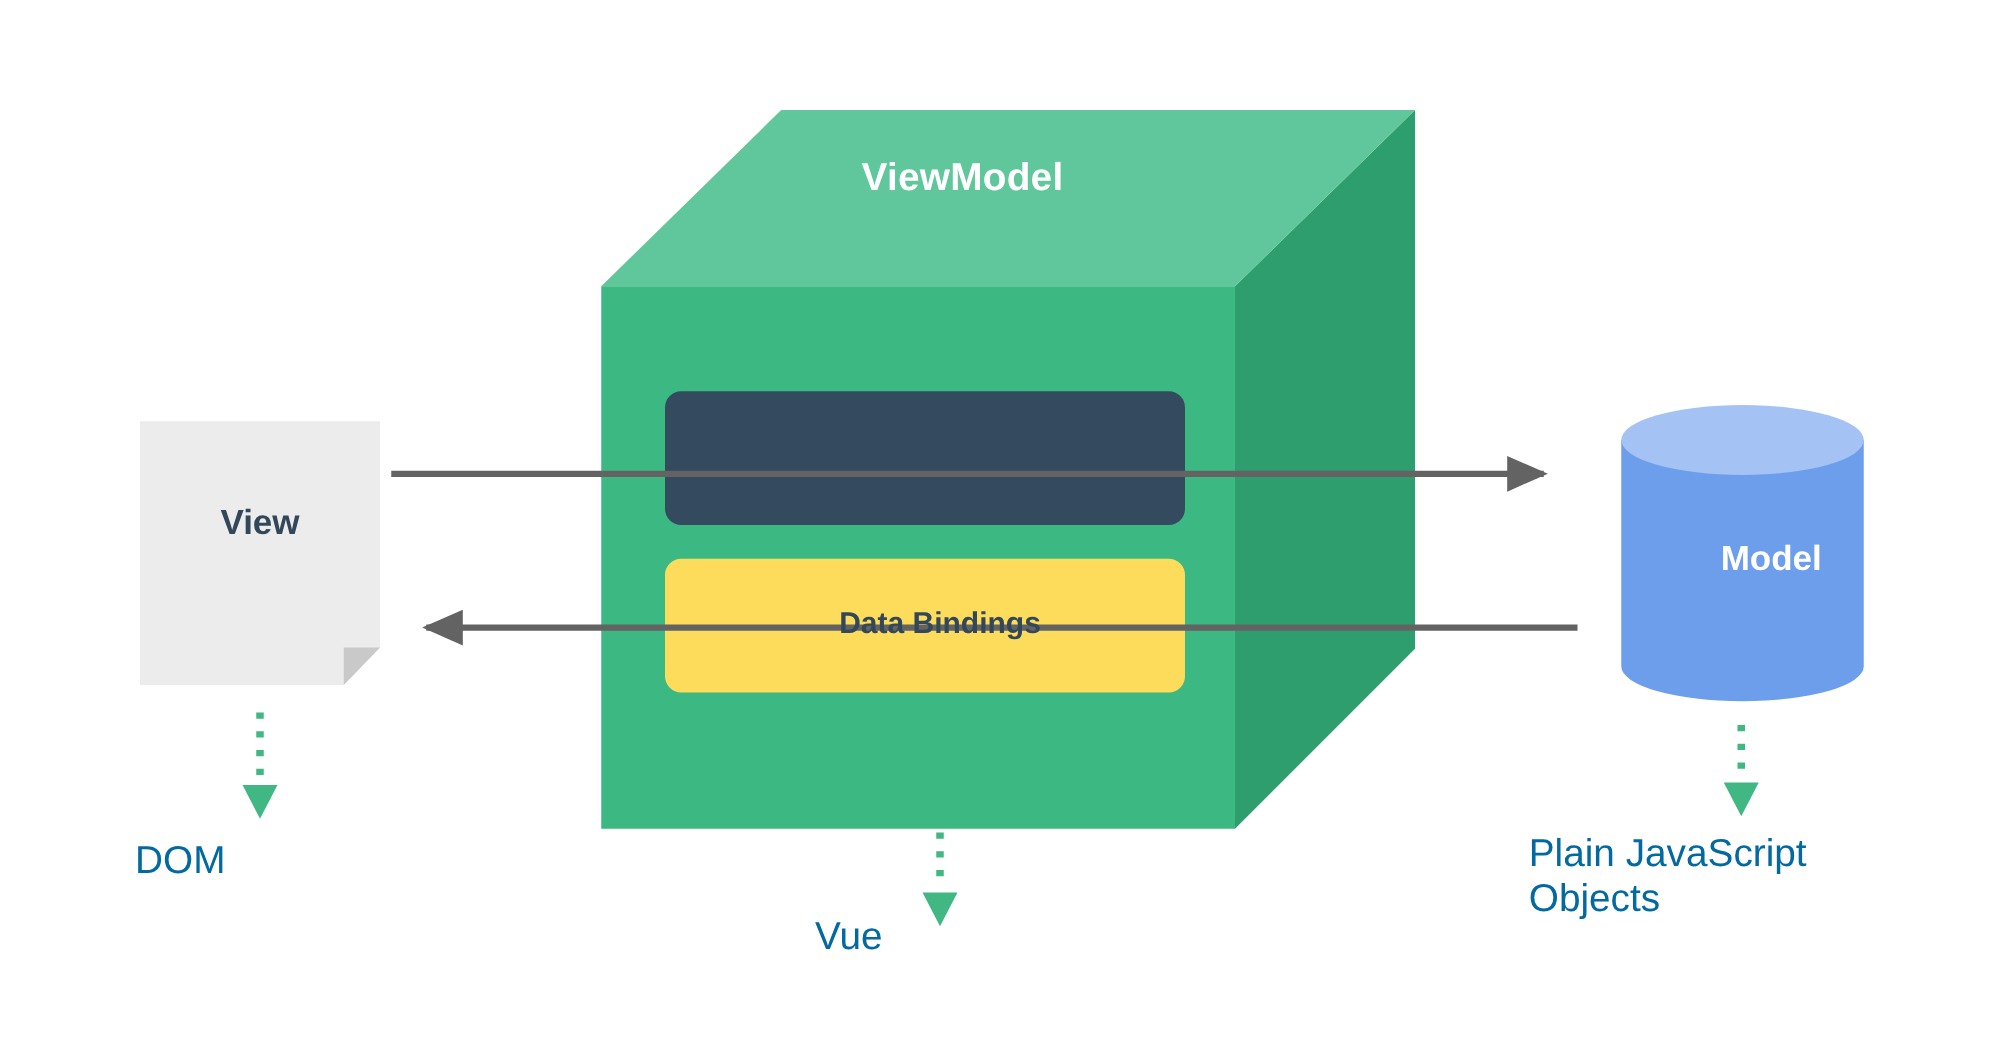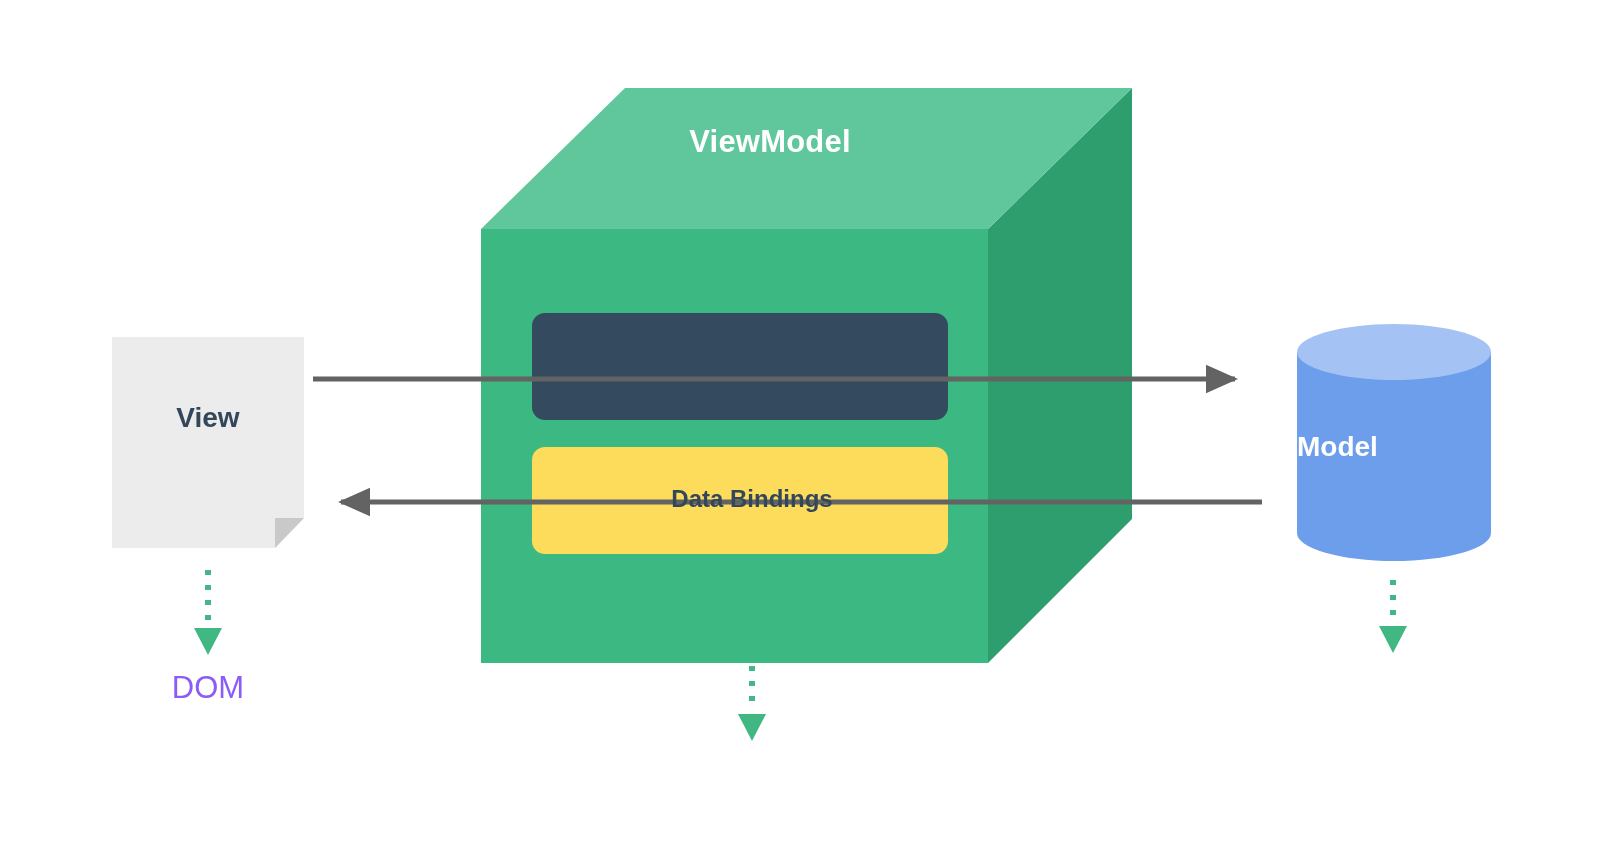--- a/index.html
+++ b/index.html
@@ -32,41 +32,42 @@
   }
   .node-title-white {
     color: #ffffff;
     font-weight: bold;
   }
   .node-title-navy {
     color: #33475b;
     font-weight: bold;
   }
   .caption {
-    color: #8b5cf6;
+    color: #0369a1;
     font-weight: normal;
-    text-align: center;
+    text-align: left;
   }
 
   
   #viewmodel-label {
     left: 480px;  top: 124px;  width: 580px;
     text-align: center;
     font-size: 31px;
     letter-spacing: 0.2px;
   }
   #view-label {
     left: 112px;  top: 402px;  width: 192px;
     text-align: center;
     font-size: 28px;
   }
   #model-label {
     left: 1297px; top: 431px;  width: 194px;
-    text-align: left;
+    text-align: center;
     font-size: 28px;
+    padding-left: 23px;
   }
   #dom-listeners-label {
     left: 532px;  top: 350px;  width: 416px;
     text-align: center;
     font-size: 24px;
   }
   #data-bindings-label {
     left: 544px;  top: 485px;  width: 416px;
     text-align: center;
     font-size: 24px;
@@ -153,15 +154,18 @@
 
   <div class="lbl node-title-navy" id="view-label" data-bind="diagram.nodes.view.label">View</div>
 
   <div class="lbl node-title-white" id="model-label" data-bind="diagram.nodes.model.label">Model</div>
 
 
   <div class="lbl node-title-navy" id="data-bindings-label" data-bind="diagram.nodes.data_bindings.label">Data Bindings</div>
 
   <div class="lbl caption" id="caption-dom" data-bind="diagram.captions.view_caption">DOM</div>
 
+  <div class="lbl caption" id="caption-vue" data-bind="diagram.captions.viewmodel_caption">Vue</div>
 
+  <div class="lbl caption" id="caption-model" data-bind="diagram.captions.model_caption">Plain JavaScript
+Objects</div>
 
 </div>
 
 </body></html>

